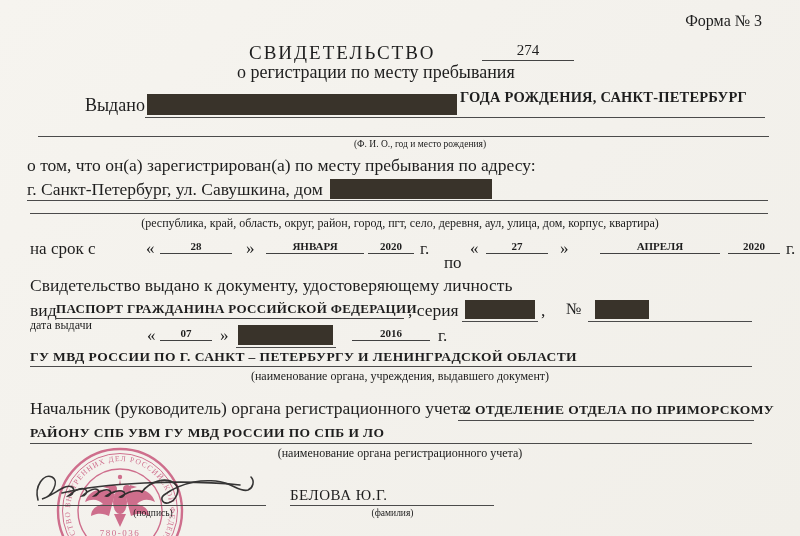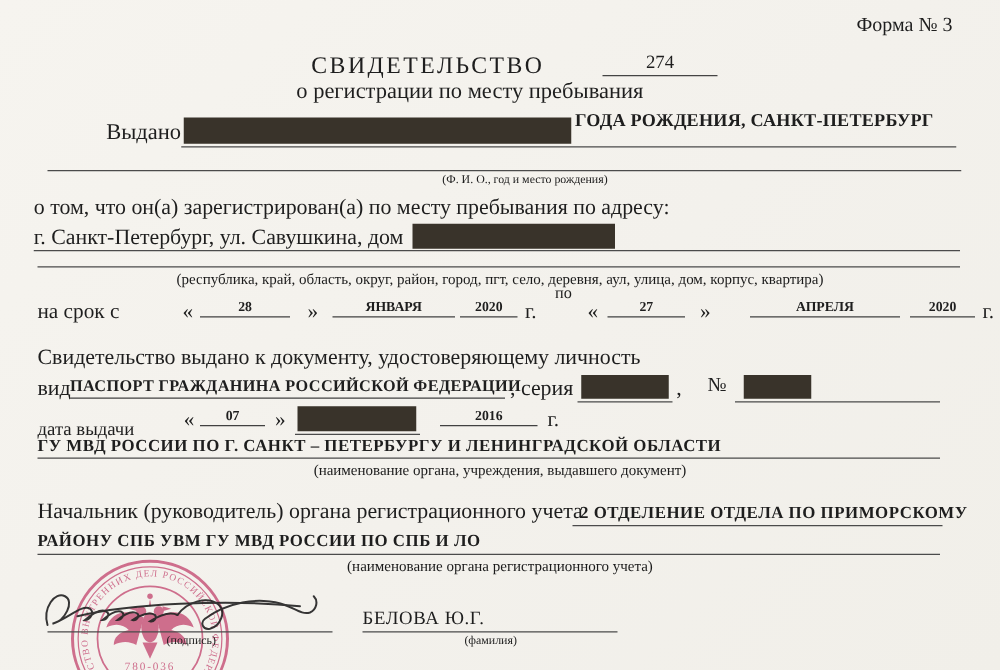--- a/index.html
+++ b/index.html
@@ -44,41 +44,41 @@
   <div class="rule" style="left:30px;top:213px;width:738px"></div>
   <div class="cap" style="left:80px;top:216px;width:640px">(республика, край, область, округ, район, город, пгт, село, деревня, аул, улица, дом, корпус, квартира)</div>
 
   <div class="abs" style="left:30px;top:239px;font-size:17px">на срок с</div>
   <div class="abs" style="left:146px;top:239px;font-size:17px">«</div>
   <div class="cell" style="left:160px;top:240px;width:72px">28</div>
   <div class="abs" style="left:246px;top:239px;font-size:17px">»</div>
   <div class="cell" style="left:266px;top:240px;width:98px">ЯНВАРЯ</div>
   <div class="cell" style="left:368px;top:240px;width:46px">2020</div>
   <div class="abs" style="left:420px;top:239px;font-size:17px">г.</div>
-  <div class="abs" style="left:444px;top:226px;font-size:13px">по</div>
+  <div class="abs" style="left:444px;top:253px;font-size:17px">по</div>
   <div class="abs" style="left:470px;top:239px;font-size:17px">«</div>
   <div class="cell" style="left:486px;top:240px;width:62px">27</div>
   <div class="abs" style="left:560px;top:239px;font-size:17px">»</div>
   <div class="cell" style="left:600px;top:240px;width:120px">АПРЕЛЯ</div>
   <div class="cell" style="left:728px;top:240px;width:52px">2020</div>
   <div class="abs" style="left:786px;top:239px;font-size:17px">г.</div>
 
   <div class="abs b17" style="left:30px;top:275px">Свидетельство выдано к документу, удостоверяющему личность</div>
 
   <div class="abs b17" style="left:30px;top:300px">вид</div>
   <div class="cell" style="left:56px;top:301px;width:348px;font-size:13px;letter-spacing:.3px">ПАСПОРТ ГРАЖДАНИНА РОССИЙСКОЙ ФЕДЕРАЦИИ</div>
   <div class="abs b17" style="left:408px;top:300px">, серия</div>
   <div class="rule" style="left:462px;top:321px;width:76px"></div>
   <div class="redact" style="left:465px;top:300px;width:70px;height:19px"></div>
   <div class="abs b17" style="left:541px;top:300px">,</div>
   <div class="abs" style="left:566px;top:300px;font-size:16px">№</div>
   <div class="rule" style="left:588px;top:321px;width:164px"></div>
   <div class="redact" style="left:595px;top:300px;width:54px;height:19px"></div>
 
-  <div class="abs" style="left:30px;top:336px;font-size:15px">дата выдачи</div>
+  <div class="abs" style="left:30px;top:318px;font-size:12px">дата выдачи</div>
   <div class="abs" style="left:147px;top:326px;font-size:17px">«</div>
   <div class="cell" style="left:160px;top:327px;width:52px">07</div>
   <div class="abs" style="left:220px;top:326px;font-size:17px">»</div>
   <div class="rule" style="left:236px;top:347px;width:100px"></div>
   <div class="redact" style="left:238px;top:325px;width:95px;height:20px"></div>
   <div class="cell" style="left:352px;top:327px;width:78px">2016</div>
   <div class="abs" style="left:438px;top:326px;font-size:17px">г.</div>
 
   <div class="abs org" style="left:30px;top:349px">ГУ  МВД  РОССИИ  ПО  Г. САНКТ – ПЕТЕРБУРГУ  И  ЛЕНИНГРАДСКОЙ ОБЛАСТИ</div>
   <div class="rule" style="left:30px;top:366px;width:722px"></div>

